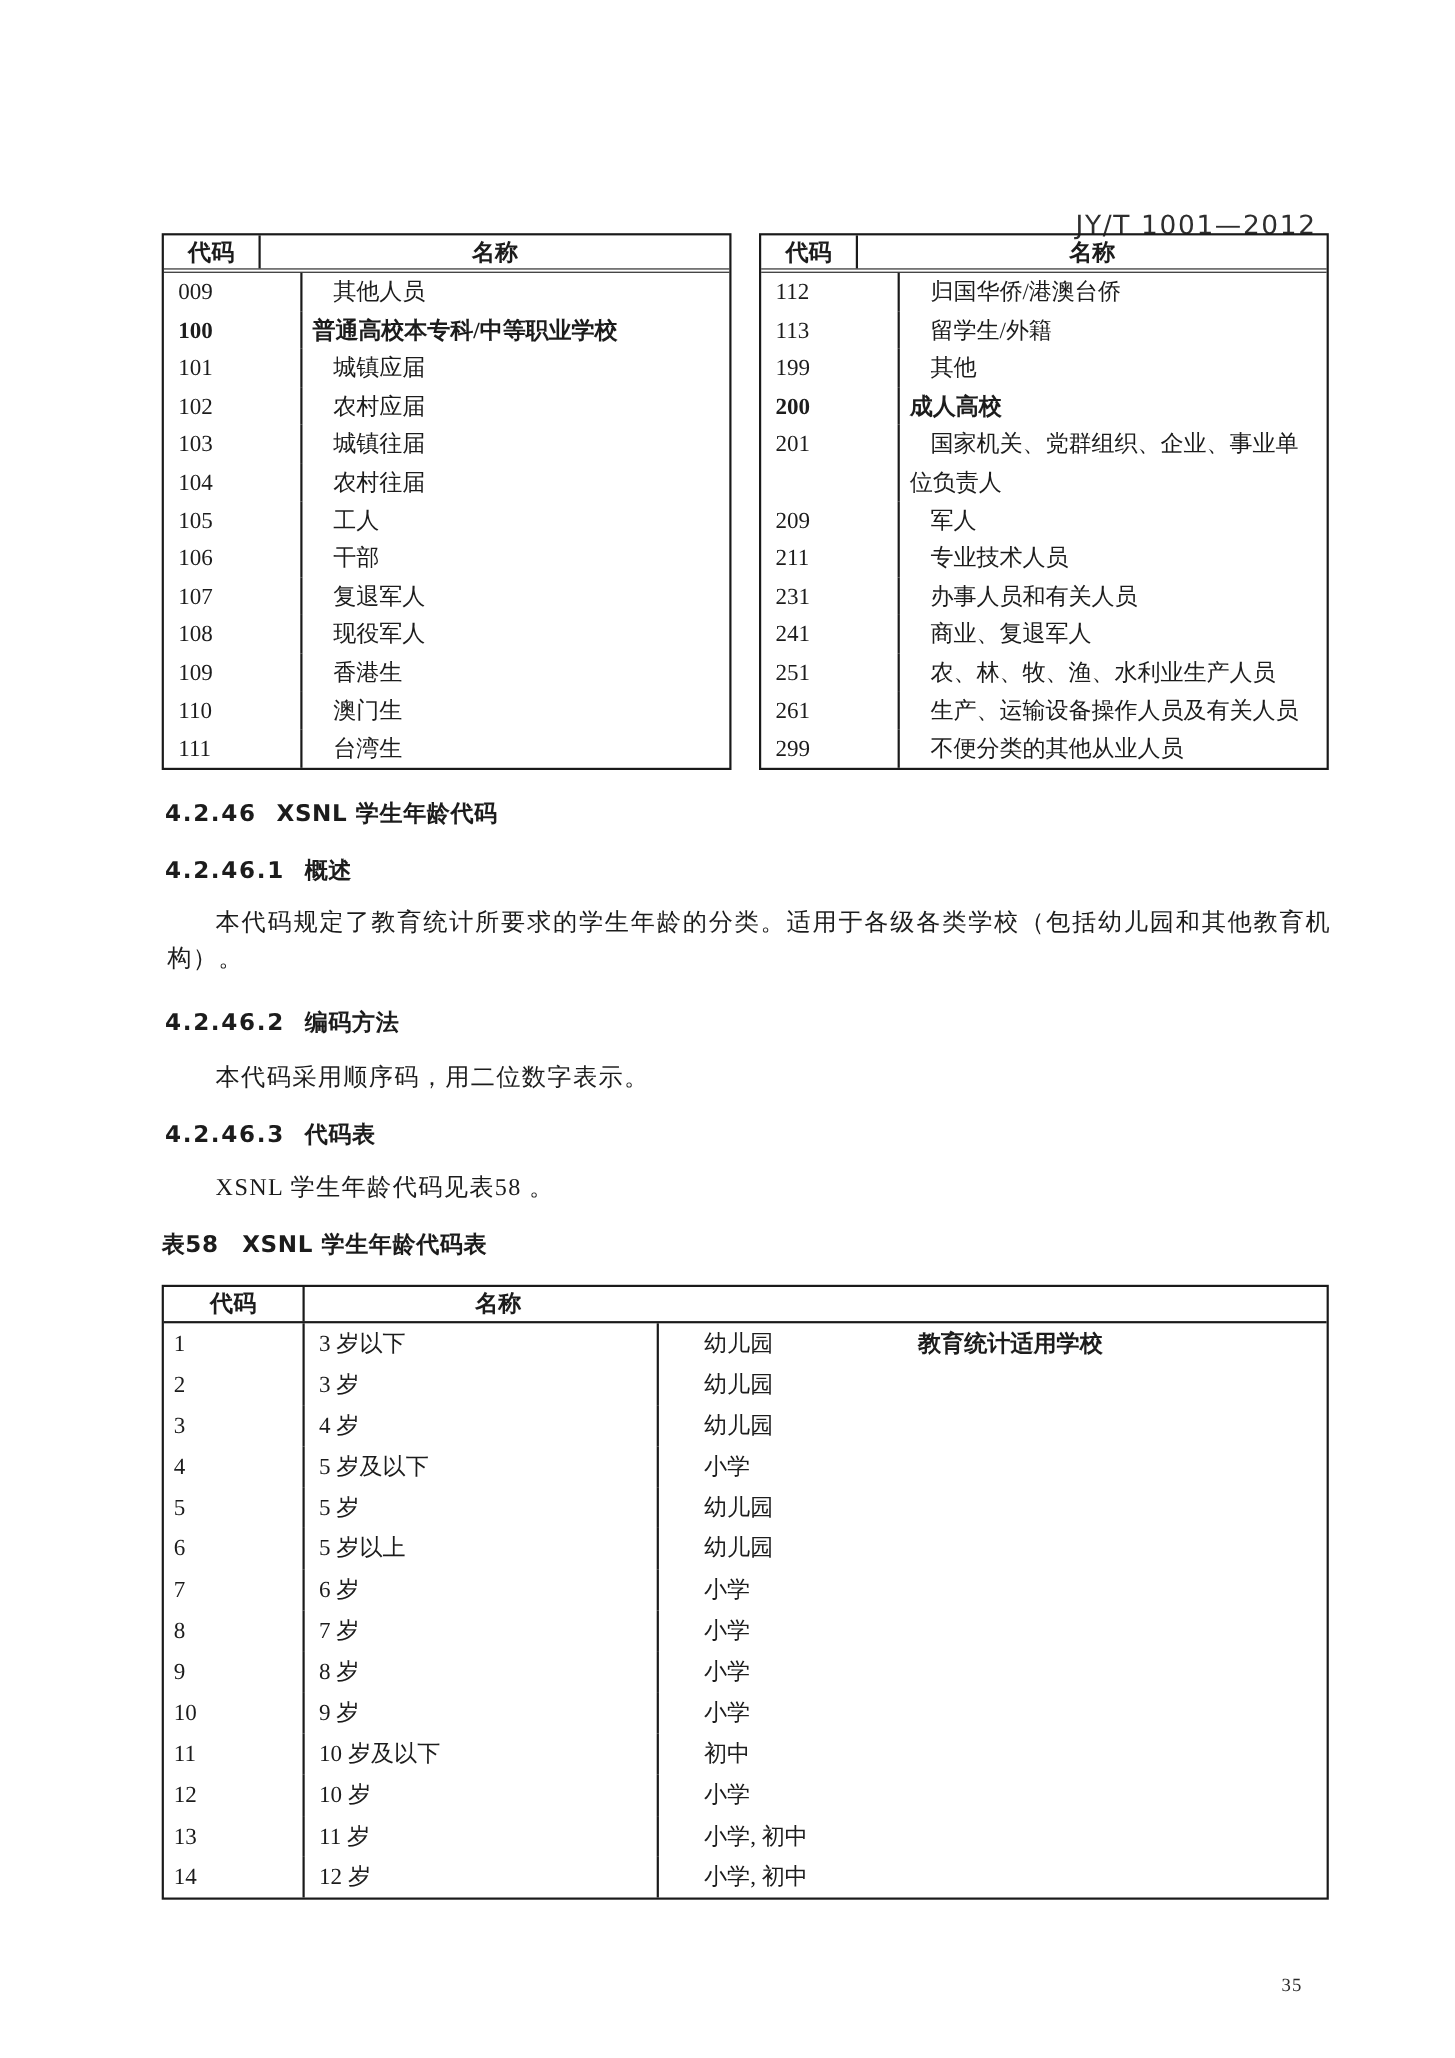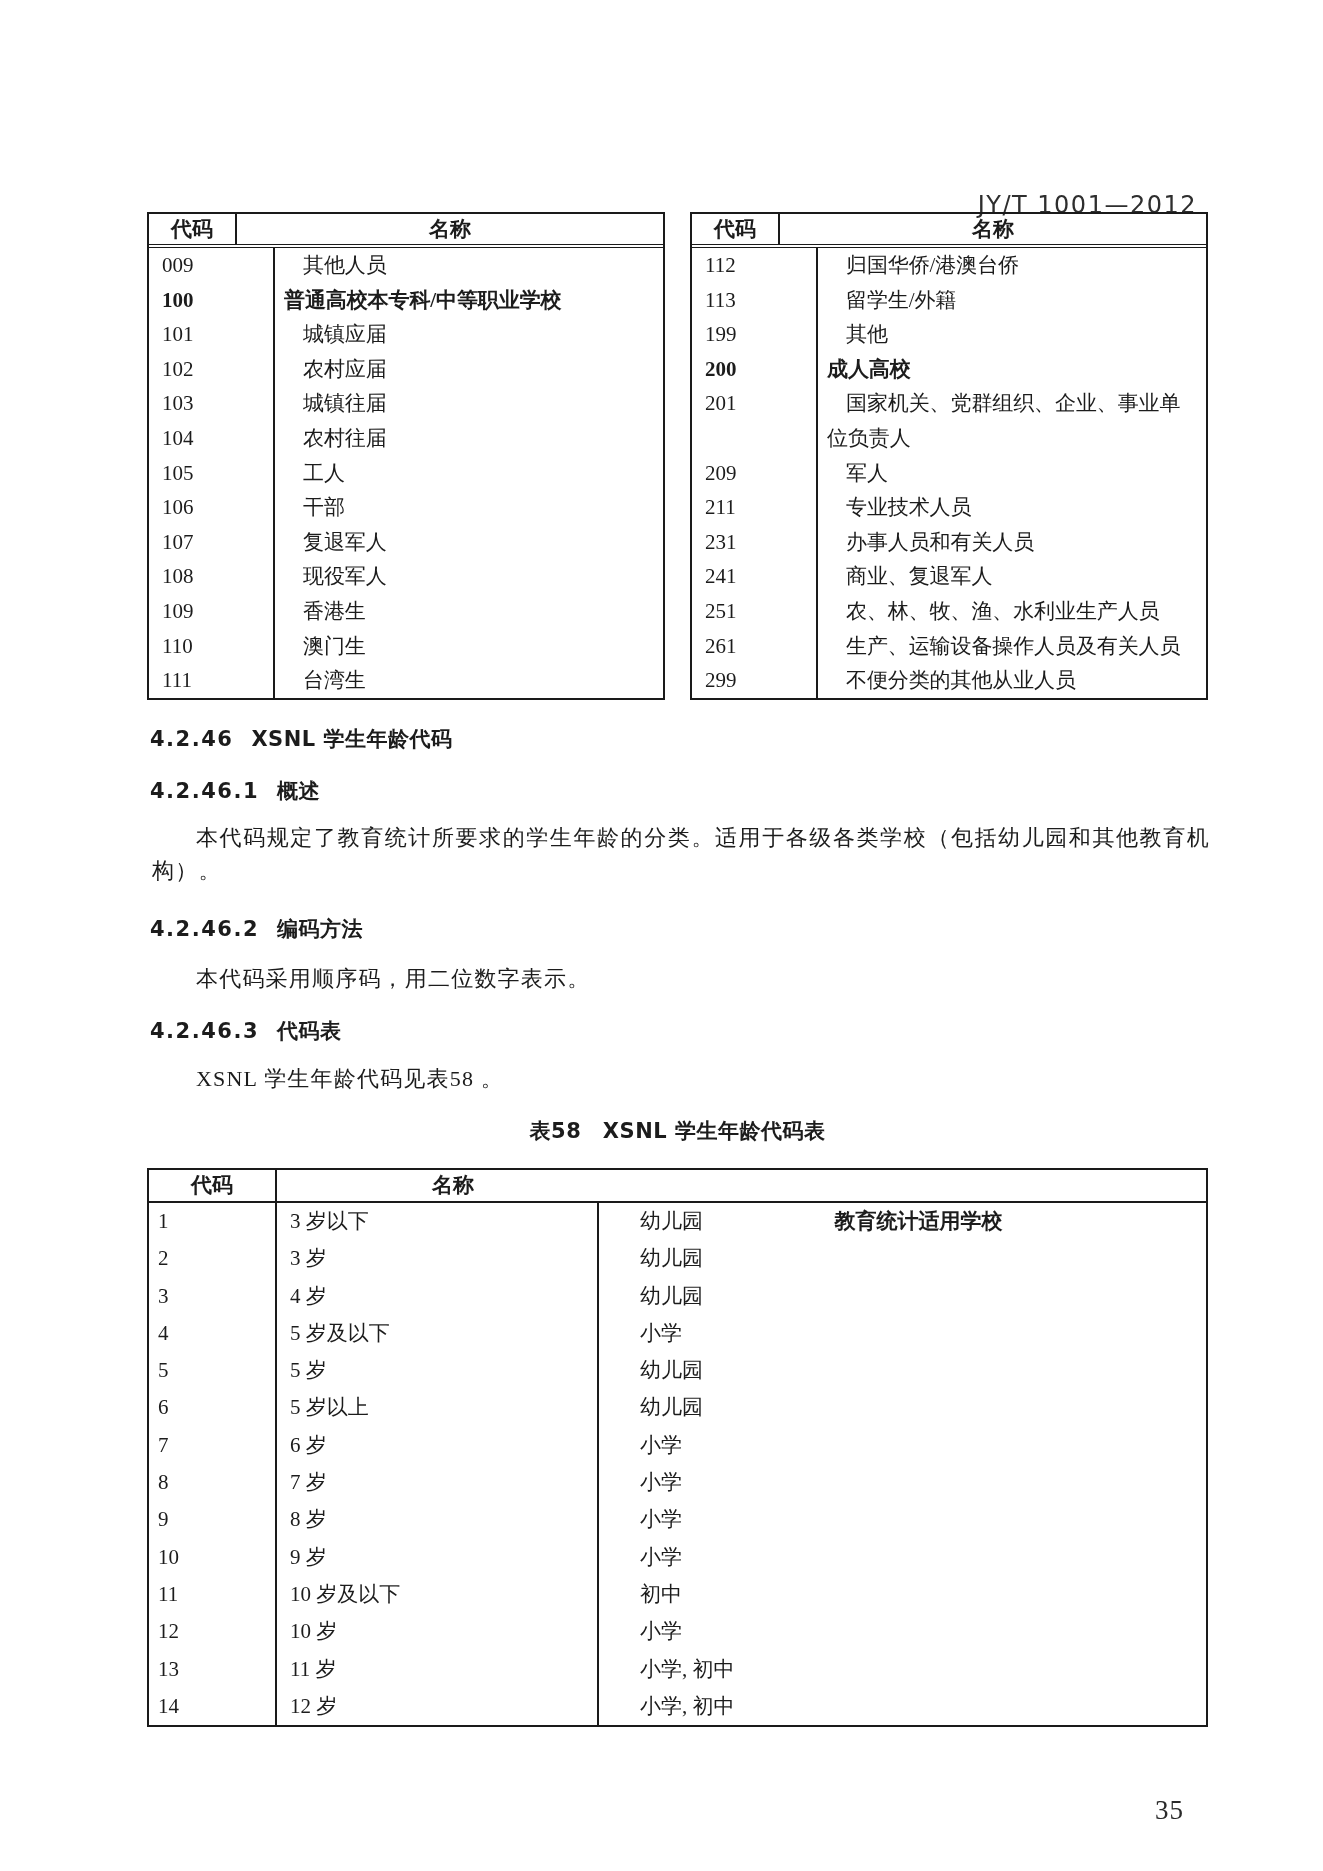--- a/index.html
+++ b/index.html
@@ -53,21 +53,21 @@
   }
   .sec-head .num{margin-right:18px;letter-spacing:1.5px;}
   .para{
     position:absolute;left:152px;width:1058px;
     font-size:22px;line-height:33px;letter-spacing:1.2px;
     text-indent:44px;text-align:justify;
   }
   
   .t58-caption{
     position:absolute;left:147px;top:1117px;width:1061px;
-    text-align:center;
+    text-align:left;
     font-family:"DejaVu Sans","Liberation Sans",sans-serif;
     font-weight:700;font-size:21px;letter-spacing:0.5px;
   }
   .table58{
     position:absolute;left:147px;top:1168px;width:1061px;
     border:2px solid #1a1a1a;box-sizing:border-box;
     font-size:21px;
   }
   .table58 .thead{
     display:flex;height:31px;line-height:31px;
@@ -79,21 +79,21 @@
   .table58 .hname{width:354px;flex:none;border-left:2px solid #1a1a1a;text-align:center;box-sizing:border-box;}
   .table58 .hschool{flex:1;border-left:2px solid #1a1a1a;text-align:center;margin-top:36px;}
   .table58 .trow{display:flex;}
   .table58 .cell{line-height:37.3px;height:37.3px;box-sizing:border-box;}
   .table58 .code{width:126px;flex:none;padding-left:9px;}
   .table58 .name{width:322px;flex:none;border-left:2px solid #1a1a1a;padding-left:13px;}
   .table58 .school{flex:1;border-left:2px solid #1a1a1a;padding-left:41px;}
   
   .page-number{
     position:absolute;top:1795px;right:139px;
-    font-size:27px;letter-spacing:1px;color:#2a2a2a;
+    font-size:17px;letter-spacing:1px;color:#2a2a2a;
   }
 </style>
 </head>
 <body>
 
 <div class="page">
 
   <div class="doc-header">JY/T 1001—2012</div>
 
   <div class="code-table left">

